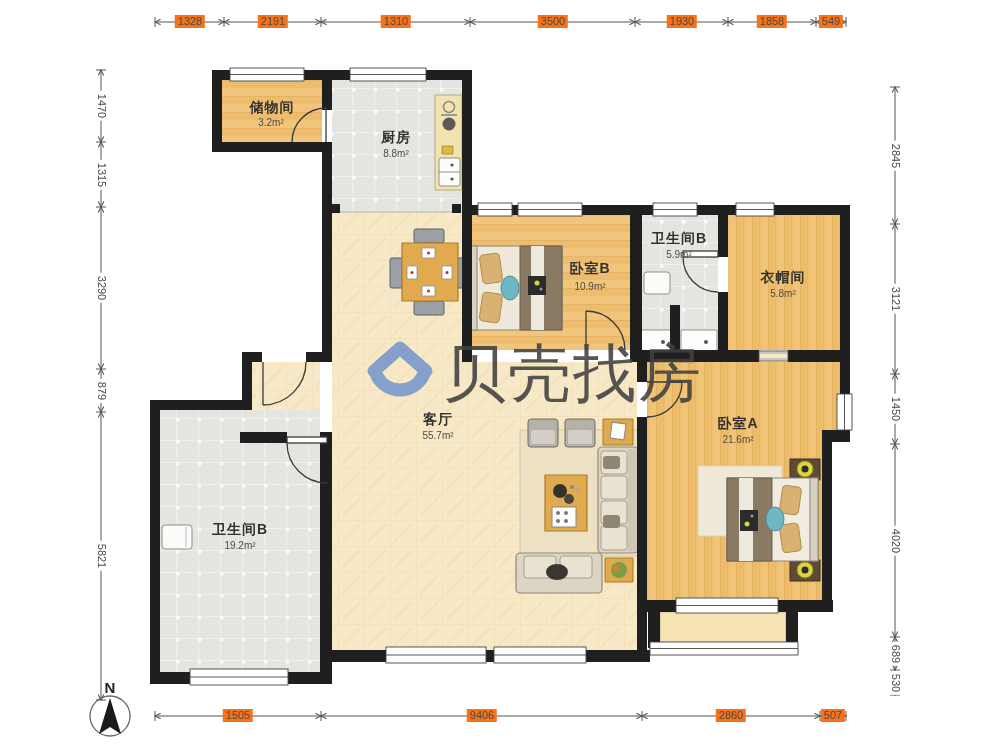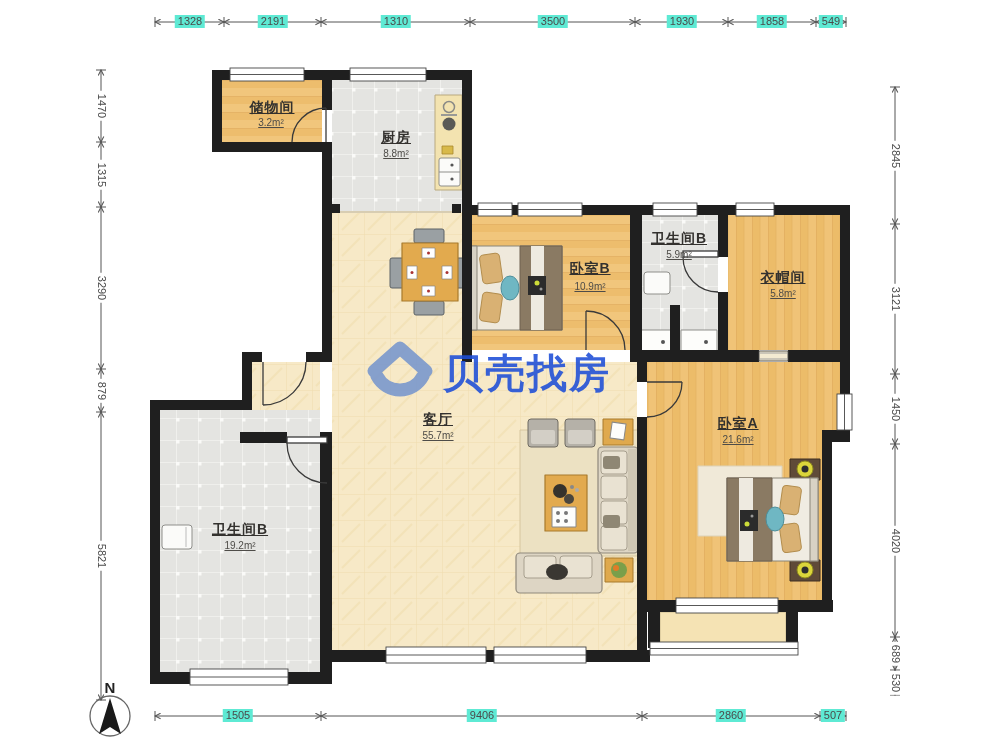--- a/index.html
+++ b/index.html
@@ -1,27 +1,27 @@
 <!DOCTYPE html>
 <html><head>
 <meta charset="utf-8">
 <style>
   html,body{margin:0;padding:0;background:#fff;}
   .stage{position:relative;width:1000px;height:750px;background:#fff;overflow:hidden;
          font-family:"Liberation Sans","DejaVu Sans",sans-serif;}
   .stage svg{position:absolute;left:0;top:0;}
-  .lbl{position:absolute;transform:translateX(-50%);white-space:nowrap;text-align:right;text-decoration:underline;}
+  .lbl{position:absolute;transform:translateX(-50%);white-space:nowrap;text-align:right;}
   .rname{font-size:14px;color:#33312e;font-weight:600;letter-spacing:1px;}
   .rarea{font-size:10px;color:#4e4c48;}
   .dim{position:absolute;transform:translateX(-50%);font-size:11px;color:#4a4a4a;
-       background:#5eead4;padding:0 3px;white-space:nowrap;line-height:13px;}
+       background:#f97316;padding:0 3px;white-space:nowrap;line-height:13px;}
   .dimv{position:absolute;font-size:11px;color:#4a4a4a;background:#fff;padding:0 3px;
         white-space:nowrap;line-height:13px;transform:translate(-50%,-50%) rotate(90deg);}
-  .wm-text{position:absolute;left:443px;top:343px;font-size:40px;font-weight:700;
-           color:#1d4ed8;opacity:.88;letter-spacing:2px;line-height:60px;}
+  .wm-text{position:absolute;left:443px;top:343px;font-size:63px;font-weight:400;
+           color:#404040;opacity:.88;letter-spacing:2px;line-height:60px;}
   .nlabel{position:absolute;left:110px;top:679px;transform:translateX(-50%);
           font-size:15px;color:#222;font-weight:600;}
 </style>
 </head>
 <body>
 
 <div class="stage">
 
 <svg width="1000" height="750" viewBox="0 0 1000 750">
   <defs>

